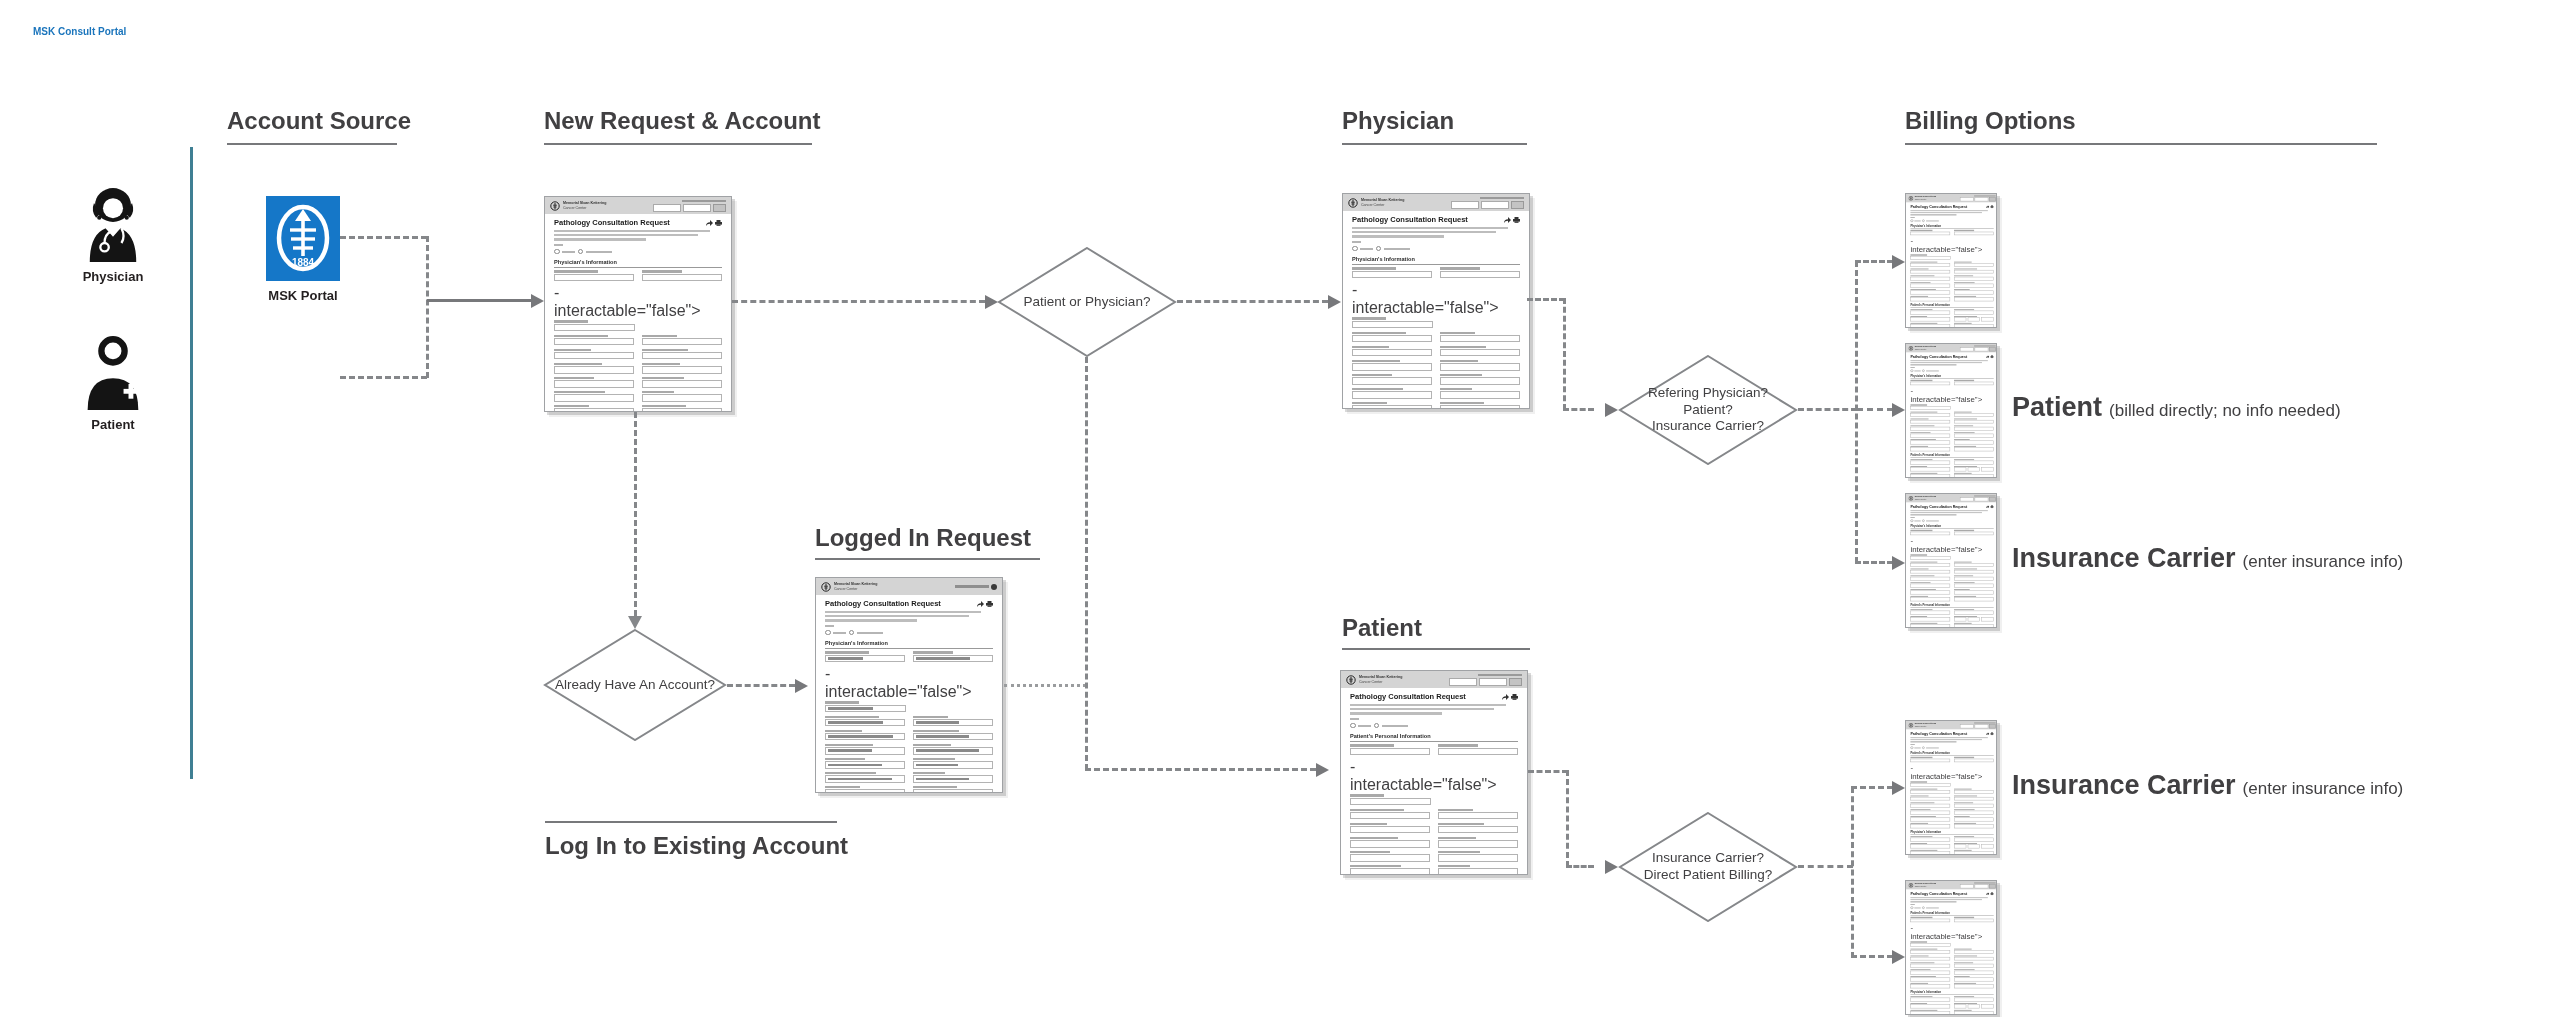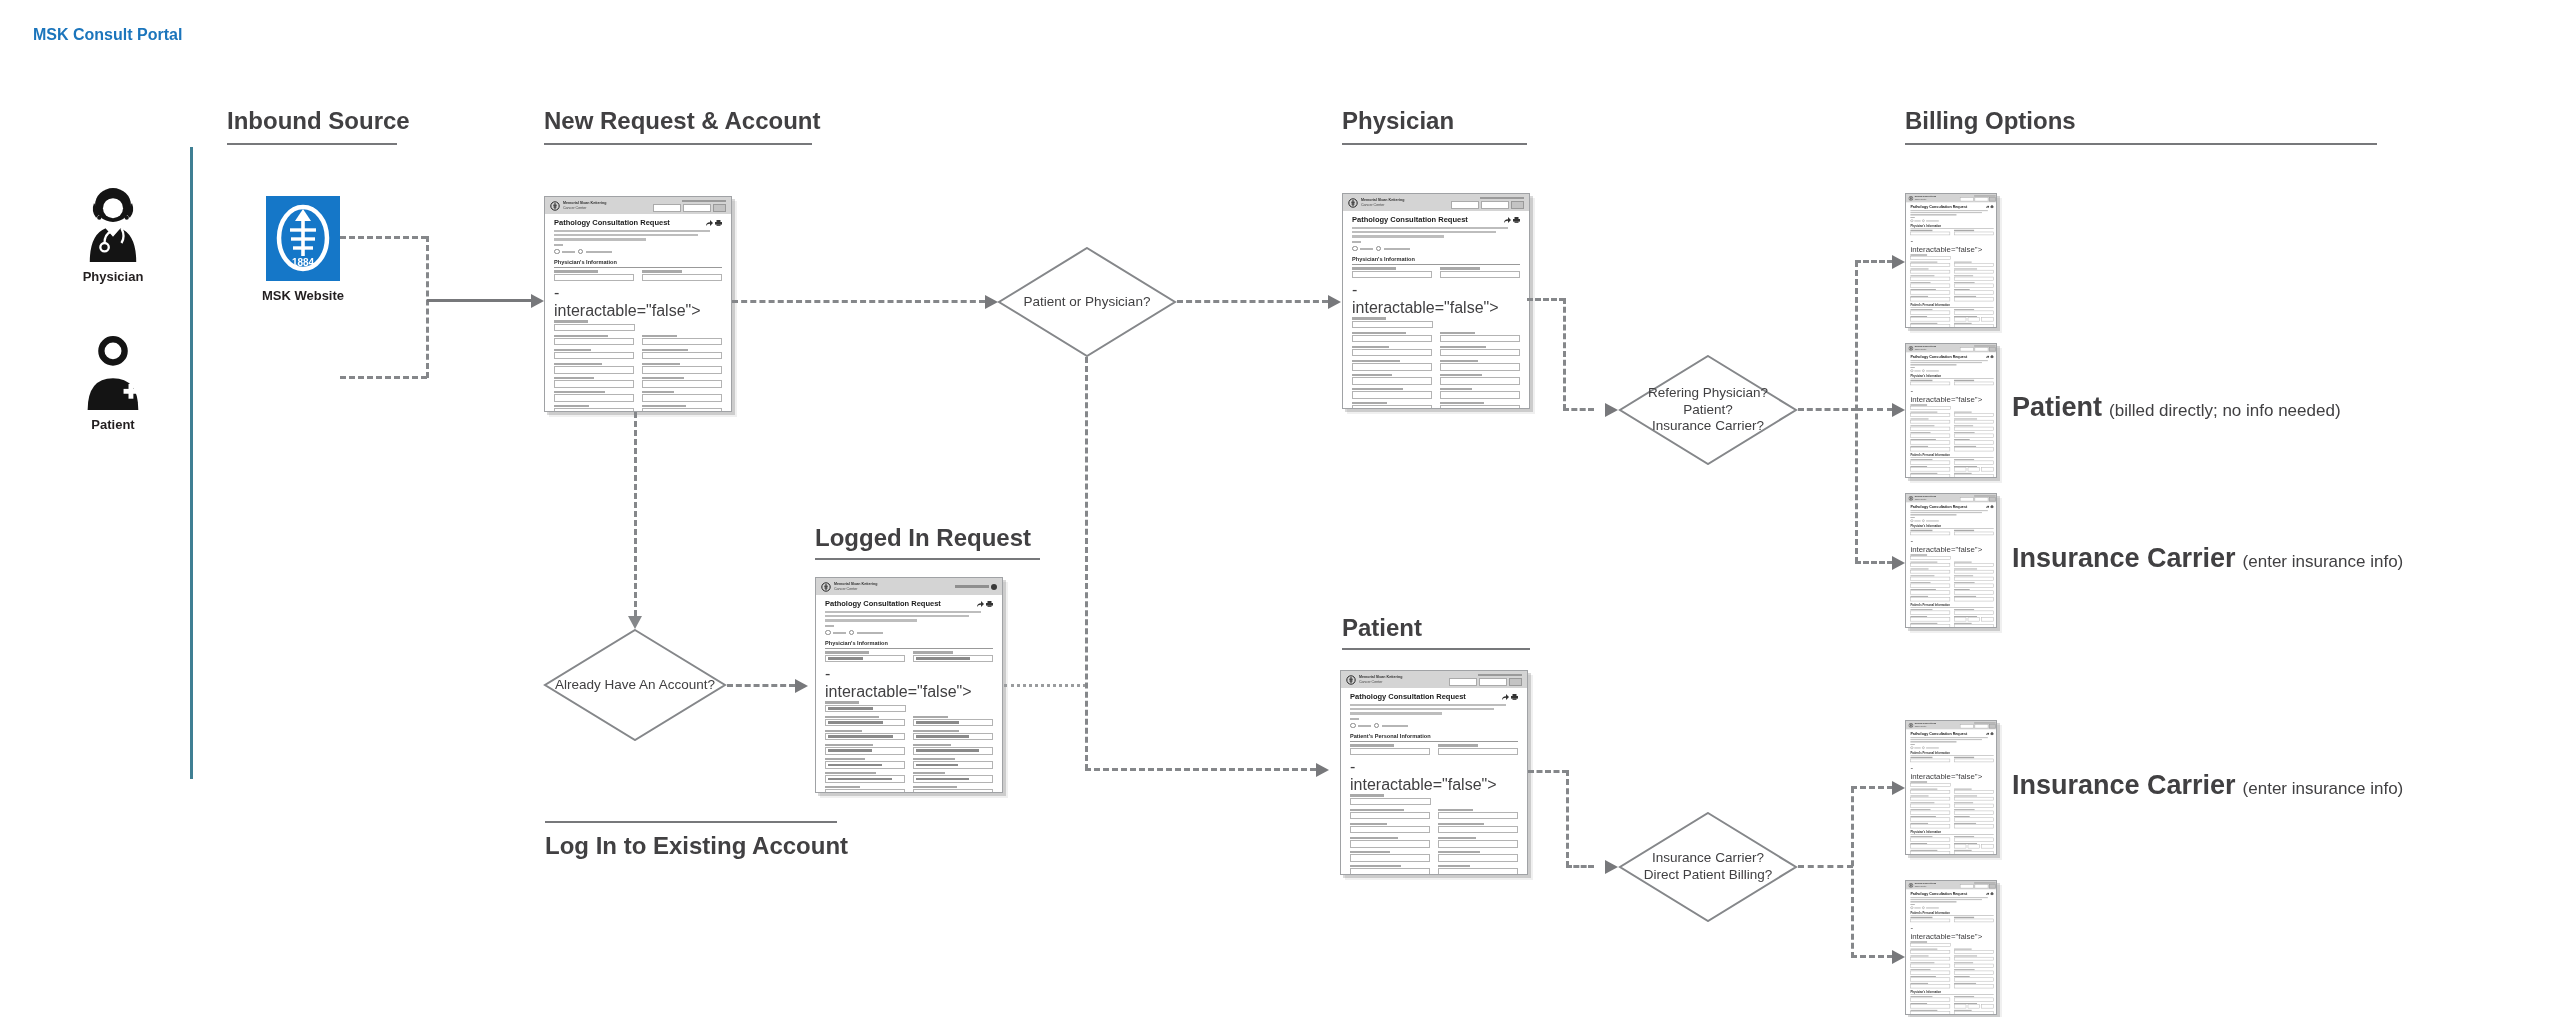--- a/index.html
+++ b/index.html
@@ -1,21 +1,21 @@
 <!DOCTYPE html>
 <html><head>
 <meta charset="utf-8">
 <style>
   html,body{margin:0;padding:0;background:#fff;}
   #canvas{position:relative;width:2560px;height:1017px;background:#fff;overflow:hidden;
           font-family:"Liberation Sans",sans-serif;color:#414042;}
   .abs{position:absolute;}
 
   
-  .eyebrow{font-size:16px;font-weight:bold;color:#1B75BC;}
+  .eyebrow{font-size:10px;font-weight:bold;color:#1B75BC;}
   .page-title{font-size:23px;font-weight:bold;color:#4D4D4F;}
 
   
   .hdr{position:absolute;font-size:24px;font-weight:bold;color:#414042;
        border-bottom:2px solid #77787B;padding-bottom:8px;white-space:nowrap;}
   .hdr-topline{position:absolute;font-size:24px;font-weight:bold;color:#414042;
        border-top:2px solid #77787B;padding-top:9px;white-space:nowrap;}
 
   
   .teal-line{width:3px;background:#3F7F93;}
@@ -124,25 +124,25 @@
     <svg width="74" height="85" viewBox="0 0 74 85">
       <rect x="0" y="0" width="74" height="85" fill="#1577C8"></rect>
       <ellipse cx="37" cy="42" rx="24" ry="31" fill="none" stroke="#fff" stroke-width="4.5"></ellipse>
       <line x1="37" y1="22" x2="37" y2="60" stroke="#fff" stroke-width="3.6"></line>
       <polygon points="29,25 45,25 37,13" fill="#fff"></polygon>
       <line x1="24" y1="34" x2="50" y2="34" stroke="#fff" stroke-width="3.4"></line>
       <line x1="25" y1="43" x2="49" y2="43" stroke="#fff" stroke-width="3.4"></line>
       <line x1="27" y1="52" x2="47" y2="52" stroke="#fff" stroke-width="3.4"></line>
       <text x="37" y="70" font-size="10" font-weight="bold" fill="#fff" text-anchor="middle" font-family="Liberation Sans, sans-serif">1884</text>
     </svg>
-    <div class="lbl">MSK Website</div>
+    <div class="lbl">MSK Portal</div>
   </div>
 
 
-  <div class="hdr" style="left:227px;top:107px;width:170px;">Inbound Source</div>
+  <div class="hdr" style="left:227px;top:107px;width:170px;">Account Source</div>
   <div class="hdr" style="left:544px;top:107px;width:268px;">New Request &amp; Account</div>
   <div class="hdr" style="left:1342px;top:107px;width:185px;">Physician</div>
   <div class="hdr" style="left:1905px;top:107px;width:472px;">Billing Options</div>
   <div class="hdr" style="left:815px;top:524px;width:225px;padding-bottom:6px;">Logged In Request</div>
   <div class="hdr" style="left:1342px;top:614px;width:188px;padding-bottom:6px;">Patient</div>
   <div class="hdr-topline" style="left:545px;top:821px;width:292px;">Log In to Existing Account</div>
 
   <div class="mini-form form-lg" style="left:544px;top:196px;">
       <div class="mf-inner">
         <div class="mf-head">

